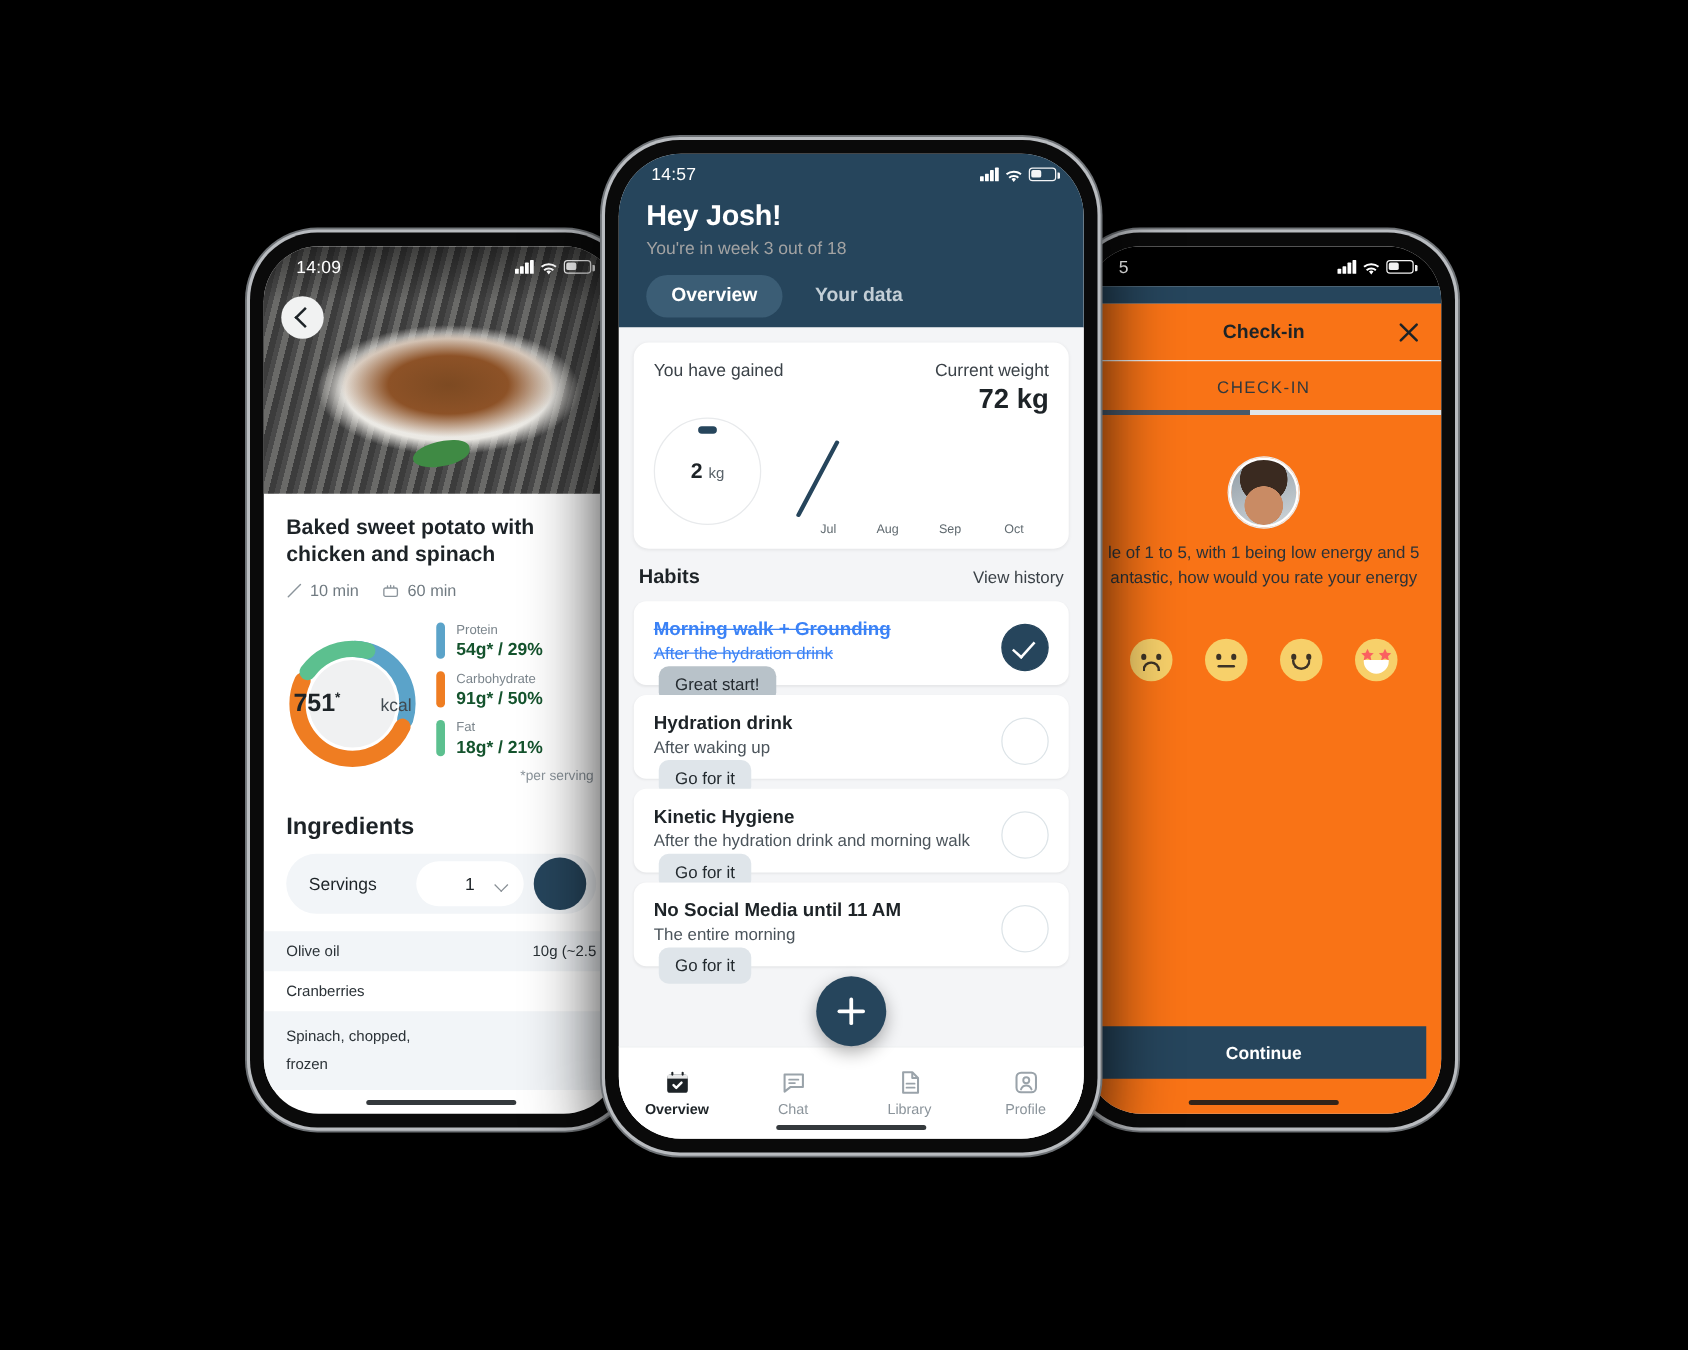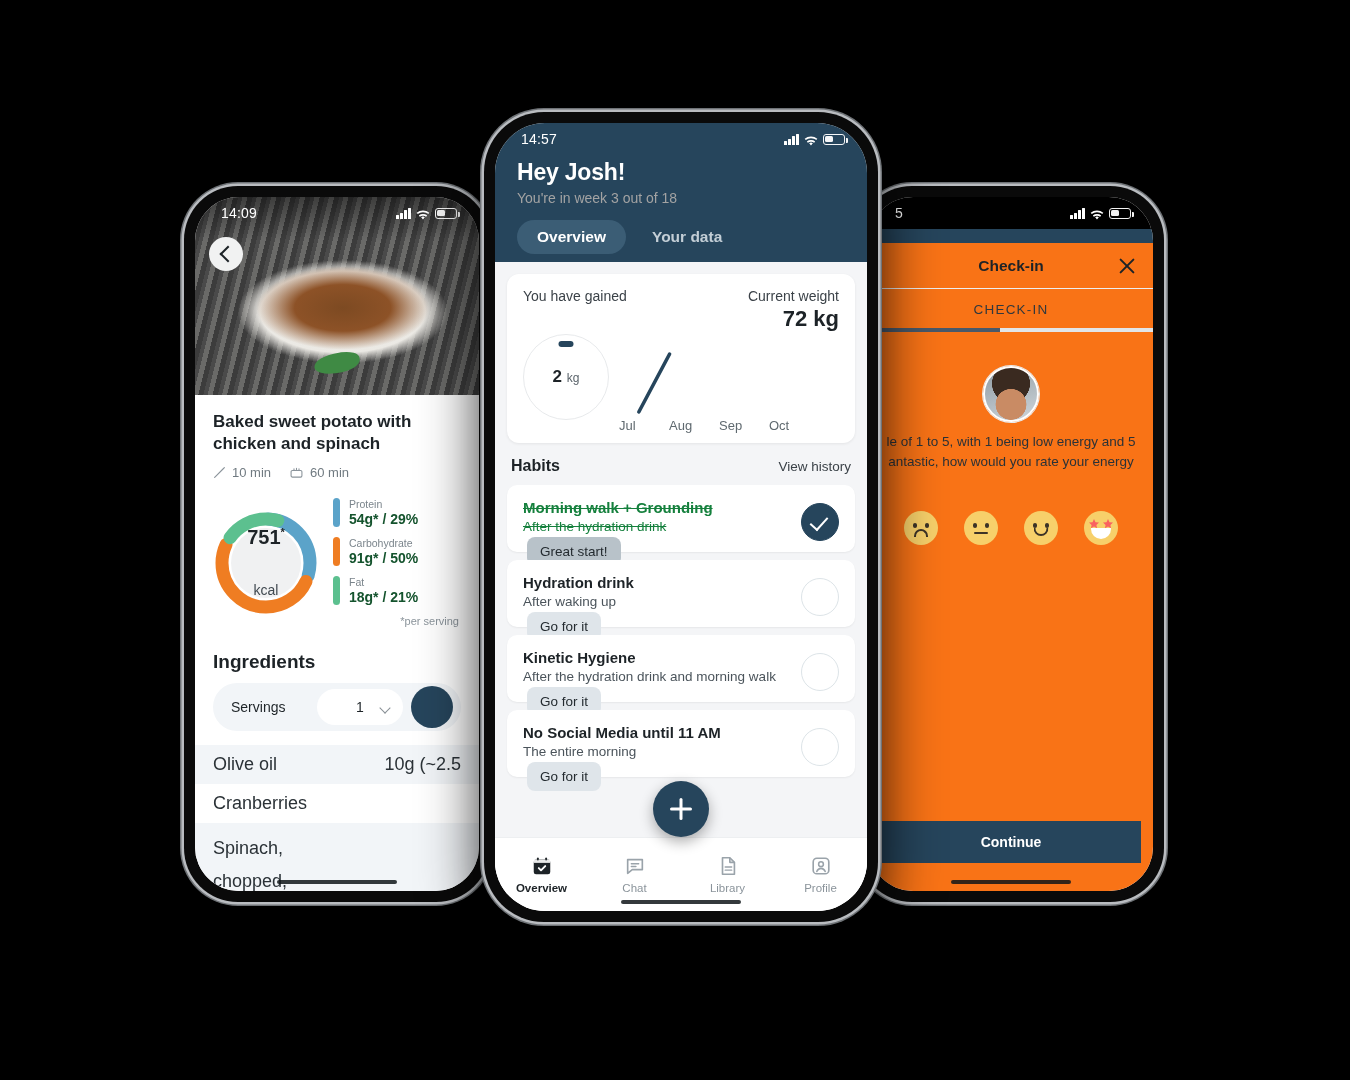--- a/index.html
+++ b/index.html
@@ -21,21 +21,21 @@
     box-shadow: 0 0 0 2.5px #b9bcc0, 0 0 0 4px #6e7276, 0 24px 60px rgba(0,0,0,.9);
     overflow: hidden;
   }
   .screen {
     width: 100%; height: 100%;
     border-radius: 44px;
     overflow: hidden;
     background: #fff;
     position: relative;
   }
-  #phone-left  { left: 184px; top: 186px;  width: 306px; height: 716px; z-index: 1; }
+  #phone-left  { left: 200px; top: 186px;  width: 306px; height: 716px; z-index: 1; }
   #phone-right { left: 858px; top: 186px;  width: 306px; height: 716px; z-index: 1; }
   #phone-center{ left: 484px; top: 112px;  width: 394px; height: 810px; z-index: 5; border-radius: 60px; }
   #phone-center .screen { border-radius: 50px; }
 
   
   .statusbar {
     height: 32px; display: flex; align-items: center;
     justify-content: space-between; padding: 0 22px 0 26px;
     font-size: 14px; font-weight: normal; letter-spacing: .2px;
     position: relative; z-index: 3;
@@ -65,30 +65,30 @@
   .wrow { display:flex; justify-content:space-between; align-items:flex-start; }
   .wlabel { font-size: 14px; color:#3b4248; }
   .wbig { font-size: 22px; font-weight:bold; color:#1d2327; text-align:right; margin-top:2px; }
   .wmid { display:flex; align-items:flex-end; gap: 10px; margin-top: 2px; }
   .gauge { width: 86px; height:86px; border-radius:50%; border:1.5px solid #e8eaec; position:relative; flex:none; }
   .gauge .tick { position:absolute; top:6px; left:50%; transform:translateX(-50%); width:15px; height:6px; border-radius:3px; background:#26455c; }
   .gauge .gv { position:absolute; top:50%; left:50%; transform:translate(-50%,-50%); font-size:17px; font-weight:bold; color:#1d2327; white-space:nowrap; }
   .gauge .gv small { font-size:12px; font-weight:normal; color:#5a636a; }
   .spark { flex:1; height: 74px; position:relative; }
   .months { display:flex; gap: 0; margin-left: 96px; margin-top: -2px; }
-  .months span { font-size: 13px; color:#5f696f; width: 50px; text-align:left; }
+  .months span { font-size: 10px; color:#5f696f; width: 50px; text-align:right; }
 
   .sec-head { display:flex; justify-content:space-between; align-items:baseline; padding: 14px 16px 2px; }
   .sec-title { font-size: 16px; font-weight:bold; color:#1d2327; }
   .sec-link { font-size: 13.5px; color:#3b4248; }
 
   .habit { background:#fff; border-radius:10px; margin: 8px 12px 0; padding: 14px 16px 18px; position:relative; box-shadow:0 1px 2px rgba(0,0,0,.06); }
   .habit h4 { font-size:15px; color:#1d2327; font-weight:bold; }
   .habit p { font-size:13.5px; color:#4b545b; margin-top:3px; }
-  .habit.done h4, .habit.done p { color:#15803d; text-decoration: line-through; }
+  .habit.done h4, .habit.done p { color:#3b82f6; text-decoration: line-through; }
   .habit .circ { position:absolute; right:16px; top:18px; width:38px; height:38px; border-radius:50%; border:1.4px solid #dde4e8; }
   .habit .circ.on { background:#26455c; border-color:#26455c; }
   .habit .circ.on::after { content:""; position:absolute; left:12px; top:9px; width:8px; height:15px; border:solid #fff; border-width:0 2.6px 2.6px 0; transform:rotate(42deg); }
   .pill { position:absolute; left: 20px; bottom: -14px; font-size: 13.5px; color:#232a2f; padding: 7px 13px; border-radius: 8px; }
   .pill.grey { background:#b8c2c9; }
   .pill.light { background:#dfe5ea; }
 
   .fab { position:absolute; left:50%; transform:translateX(-50%); bottom: 74px; width:56px; height:56px; border-radius:50%; background:#26455c; box-shadow:0 5px 14px rgba(0,0,0,.32); z-index:20; }
   .fab::before, .fab::after { content:""; position:absolute; background:#fff; border-radius:2px; left:50%; top:50%; }
   .fab::before { width:22px; height:3px; transform:translate(-50%,-50%); }
@@ -111,38 +111,38 @@
   .backbtn { position:absolute; left:14px; top:40px; width:34px; height:34px; border-radius:50%; background:#f1f2f2; z-index:4; }
   .backbtn::after { content:""; position:absolute; left:13px; top:11px; width:10px; height:10px; border:solid #1d2327; border-width:0 0 2.4px 2.4px; transform:rotate(45deg); }
   .l-sb { position:absolute; top:0; left:0; right:0; z-index:5; }
   .l-body { padding: 16px 18px 0; }
   .recipe-title { font-size: 17px; font-weight:bold; color:#1d2327; line-height:1.3; }
   .meta { display:flex; align-items:center; gap:18px; margin-top:10px; font-size:13px; color:#707a81; }
   .meta span { display:flex; align-items:center; gap:6px; }
 
   .nutri { display:flex; gap: 14px; padding: 18px 18px 10px; align-items:center; }
   .donut { width: 106px; height:106px; position:relative; flex:none; }
-  .donut .hole { position:absolute; inset:18px; background:#f0f1f2; border-radius:50%; display:flex; flex-direction:column; align-items:center; justify-content:center;gap:32px; }
+  .donut .hole { position:absolute; inset:18px; background:#f0f1f2; border-radius:50%; display:flex; flex-direction:row; align-items:center; justify-content:center;gap:32px; }
   .donut .kc { font-size:20px; font-weight:bold; color:#1d2327; line-height:1; }
   .donut .kl { font-size:14px; color:#404950; margin-top:3px; }
   .legend { flex:1; }
   .lrow { display:flex; gap:9px; margin-bottom:10px; }
   .bar { width:7px; border-radius:4px; flex:none; }
   .lname { font-size:10.5px; color:#7b858c; }
   .lval { font-size:14px; font-weight:bold; color:#14532d; margin-top:1px; }
   .perserv { font-size:11px; color:#8b949b; text-align:right; padding-right:2px; }
 
   .ing-title { font-size:19px; font-weight:bold; color:#1d2327; padding: 14px 18px 10px; }
   .servings { margin: 0 18px; background:#f2f5f8; border-radius: 26px; height: 48px; display:flex; align-items:center; padding: 0 8px 0 18px; position:relative; }
   .servings .lbl { font-size:14px; color:#1d2327; }
   .sel { margin-left:auto; width: 86px; height:36px; background:#fff; border-radius:20px; display:flex; align-items:center; justify-content:center; position:relative; font-size:14px; color:#1d2327; }
   .sel::after { content:""; position:absolute; right:14px; top:15px; width:7px; height:7px; border:solid #888f95; border-width:0 1.6px 1.6px 0; transform:rotate(45deg); }
   .addbtn { margin-left:8px; width:42px; height:42px; border-radius:50%; background:#26455c; flex:none; }
   .ing-list { margin-top: 14px; }
-  .ing-row { display:flex; justify-content:space-between; padding: 9px 18px; font-size:18px; color:#2b3237; }
+  .ing-row { display:flex; justify-content:space-between; padding: 9px 18px; font-size:12px; color:#2b3237; }
   .ing-row.alt { background:#f2f5f8; }
   .ing-row .qty { color:#2b3237; white-space:nowrap; }
 
   
   .r-top { background:#26455c; height: 14px; }
   .sheet { background:#f97316; height:100%; }
   .sheet-head { height: 46px; display:flex; align-items:center; justify-content:center; position:relative; border-bottom:1px solid #eceef0; }
   .sheet-head h3 { font-size:15.5px; font-weight:bold; color:#1d2327; }
   .xbtn { position:absolute; right:16px; top:13px; width:20px; height:20px; }
   .xbtn::before, .xbtn::after { content:""; position:absolute; left:0; top:9px; width:20px; height:2px; background:#1d2327; border-radius:1px; }

